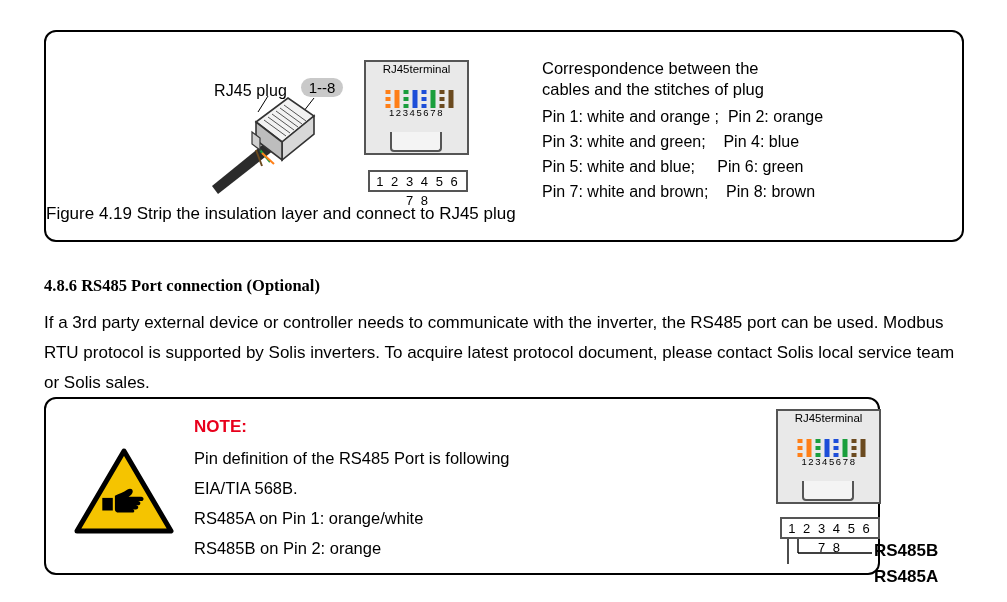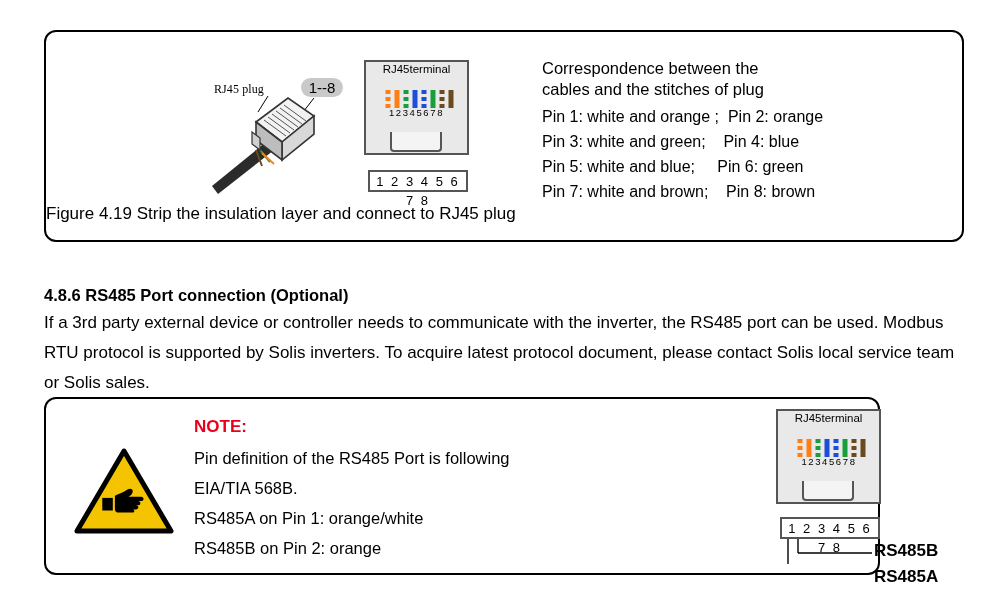--- a/index.html
+++ b/index.html
@@ -34,23 +34,22 @@
   
   #plug-illustration {
     position: absolute;
     left: 150px;
     top: 22px;
     width: 160px;
     height: 150px;
   }
   .plug-label {
     position: absolute;
-    font-size: 12px;
+    font-size: 16px;
     letter-spacing: 0.1px;
-    font-family: Liberation Serif, serif;
   }
   #plug-label-text { left: 18px; top: 28px; }
   .pin-range-badge {
     position: absolute;
     left: 105px;
     top: 24px;
     width: 42px;
     height: 19px;
     background: #c9c9c9;
     border-radius: 10px;
@@ -148,23 +147,24 @@
     left: 0;
     top: 172px;
     width: 948px;
     font-size: 17px;
   }
 
   
   #section-heading {
     position: absolute;
     left: 44px;
-    top: 286px;
+    top: 276px;
     font-size: 16.5px;
     font-weight: bold;
+    font-family: Liberation Serif, serif;
   }
   #body-text {
     position: absolute;
     left: 44px;
     top: 308px;
     width: 930px;
     font-size: 17px;
     line-height: 30px;
   }
 

